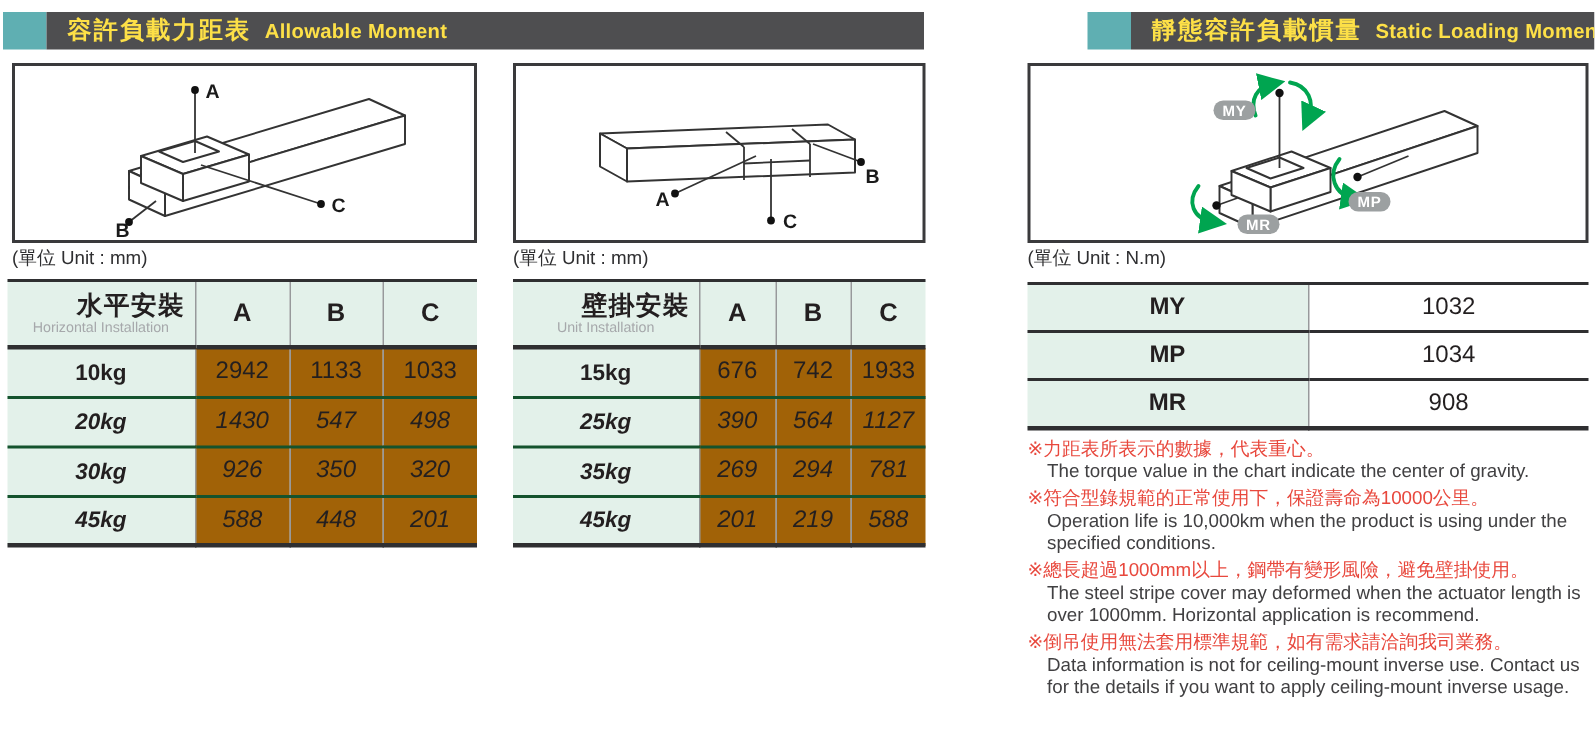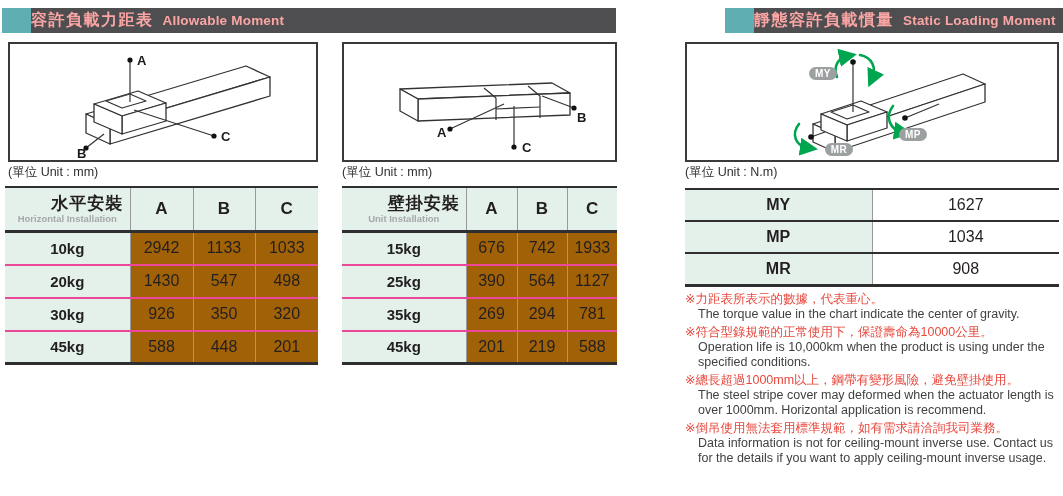--- a/index.html
+++ b/index.html
@@ -2,43 +2,43 @@
 <html><head>
 <meta charset="utf-8">
 <style>
   html,body{margin:0;padding:0;background:#ffffff;}
   body{font-family:"Liberation Sans","DejaVu Sans",sans-serif;color:#231f20;}
   .page{position:relative;width:1063px;height:496px;background:#fff;overflow:hidden;}
 
   
   .hbar{position:absolute;top:8px;height:25px;display:flex;}
   .hbar .sq{width:29px;height:25px;background:#5fafb2;flex:0 0 auto;}
-  .hbar .bar{background:#4e4e50;color:#fca5a5;display:flex;align-items:center;flex:1 1 auto;white-space:nowrap;}
+  .hbar .bar{background:#4e4e50;color:#fde047;display:flex;align-items:center;padding-left:14px;flex:1 1 auto;white-space:nowrap;}
   .hbar .zh{font-size:16px;font-weight:bold;letter-spacing:1.5px;}
   .hbar .en{font-size:13.5px;font-weight:bold;margin-left:9px;letter-spacing:0.2px;}
 
   
   .dbox{position:absolute;top:42px;height:120px;border:2px solid #3a3a3c;background:#fff;box-sizing:border-box;}
   .dbox svg{display:block;width:100%;height:100%;}
 
   
   .unit{position:absolute;top:164px;font-size:12.5px;color:#2f2f31;text-align:left;}
 
   
   table.spec{border-collapse:collapse;position:absolute;table-layout:fixed;border-top:2px solid #2f2f31;border-bottom:3px solid #2f2f31;}
   table.spec th,table.spec td{padding:0;text-align:center;vertical-align:middle;}
   table.spec thead th{border-bottom:3px solid #2f2f31;height:42px;background:#e3f1ea;}
   table.spec tbody tr{height:33px;}
-  table.spec tbody tr+tr td{border-top:2px solid #ec4899;}
+  table.spec tbody tr+tr td{border-top:2px solid #14532d;font-style:italic;}
   table.spec .vline{border-left:1px solid #97999b;}
   td.rl{background:#e3f1ea;font-size:15px;font-weight:bold;}
   td.v{background:#a16207;font-size:16px;}
   th.c{font-size:17px;font-weight:bold;}
   .t-zh{font-size:17px;font-weight:bold;line-height:1.15;letter-spacing:1px;padding-left:40px;}
-  .t-en{font-size:9.5px;color:#a6a8ab;line-height:1.2;font-weight:bold;}
+  .t-en{font-size:9.5px;color:#a6a8ab;line-height:1.2;font-weight:normal;}
 
   table.spec3{border-collapse:collapse;position:absolute;table-layout:fixed;border-top:2px solid #2f2f31;border-bottom:3px solid #2f2f31;}
   table.spec3 td{padding:0;text-align:center;vertical-align:middle;height:30px;}
   table.spec3 tr+tr td{border-top:2px solid #2f2f31;}
   table.spec3 td.ml{background:#e3f1ea;font-size:16px;font-weight:bold;}
   table.spec3 td.mv{background:#fff;font-size:16px;border-left:1px solid #97999b;}
 
   
   .notes{position:absolute;left:685px;top:291px;width:380px;}
   .note-zh{color:#e8483d;font-size:12.5px;line-height:16px;white-space:nowrap;}
@@ -249,21 +249,21 @@
   <div class="unit" style="left:685px;width:374px;">(單位 Unit : N.m)</div>
 
   <table class="spec3" style="left:685px;top:188px;width:374px;">
     <colgroup>
         <col style="width:187px">
         <col style="width:187px">
       </colgroup>
     <tbody>
       <tr>
         <td class="ml">MY</td>
-        <td class="mv">1627</td>
+        <td class="mv">1032</td>
       </tr>
       <tr>
         <td class="ml">MP</td>
         <td class="mv">1034</td>
       </tr>
       <tr>
         <td class="ml">MR</td>
         <td class="mv">908</td>
       </tr>
     </tbody>

